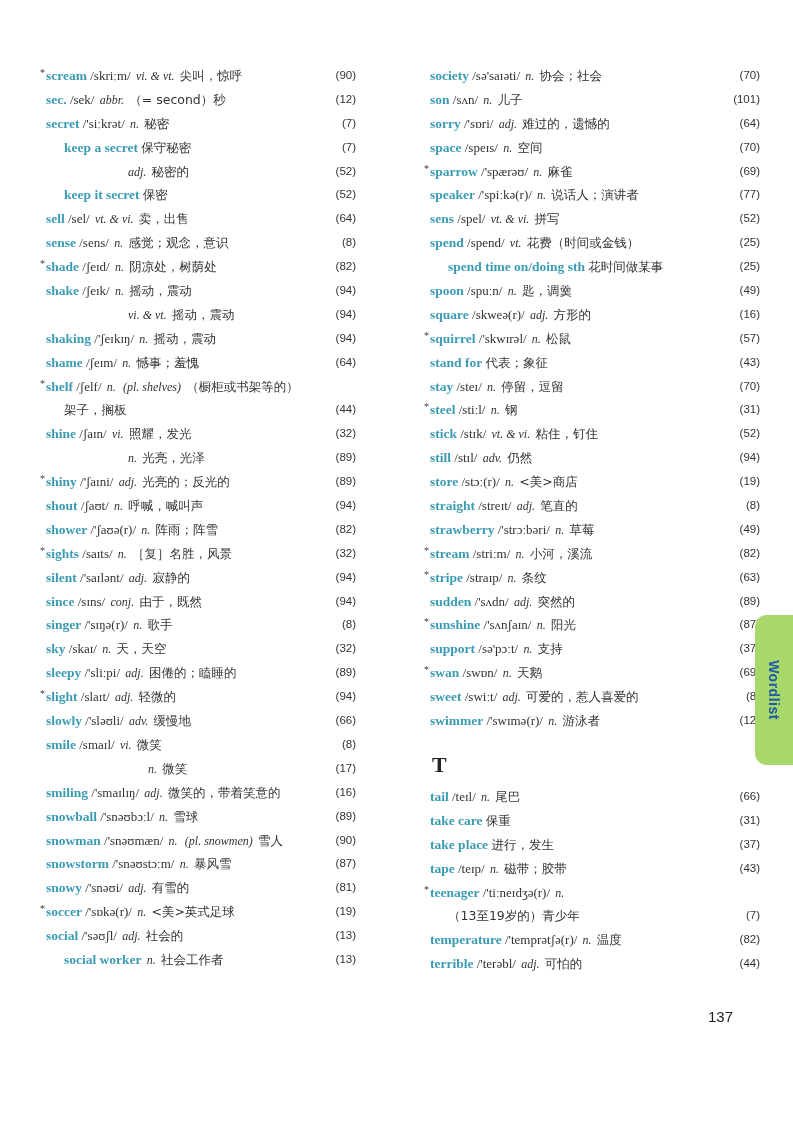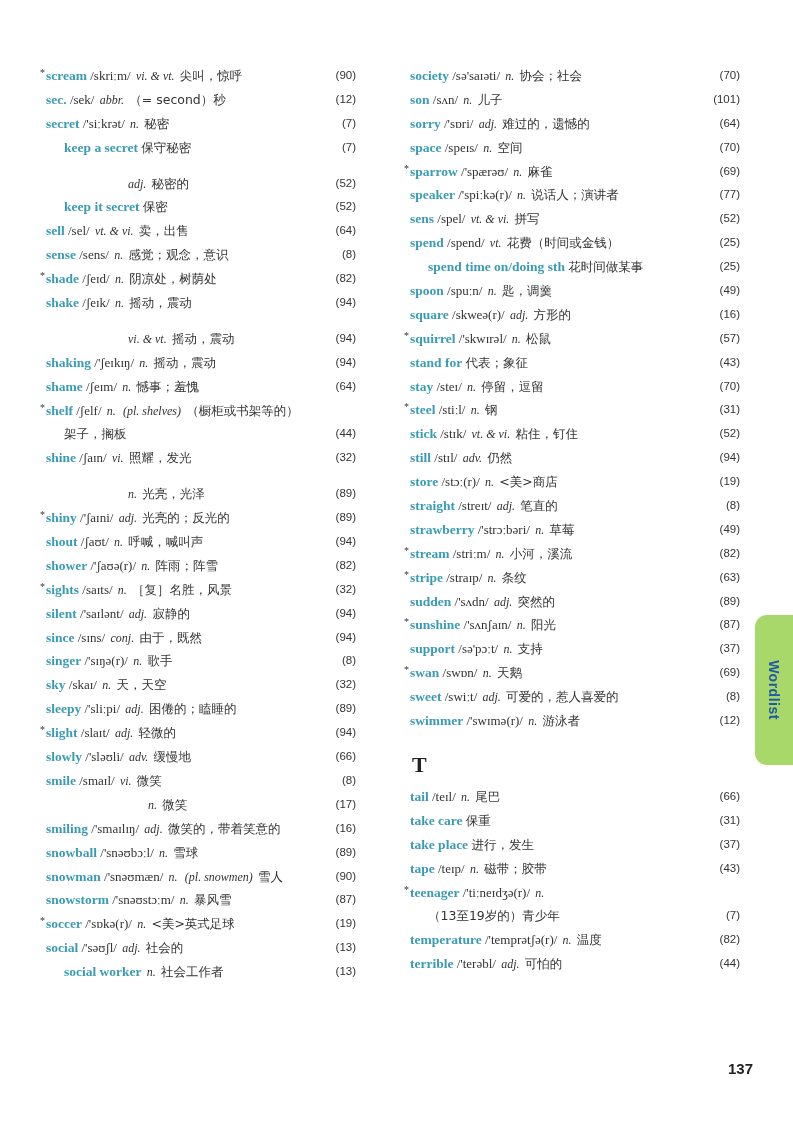--- a/index.html
+++ b/index.html
@@ -1,34 +1,34 @@
 <!DOCTYPE html>
 <html><head>
   <meta charset="utf-8">
   <style>
     * { margin: 0; padding: 0; box-sizing: border-box; }
     html, body { width: 793px; height: 1122px; background: #ffffff; overflow: hidden; }
     body { position: relative; font-family: "Liberation Serif", "DejaVu Serif", serif; color: #2b2b2b; }
     .col { position: absolute; top: 64px; }
     .col-left { left: 46px; width: 310px; }
-    .col-right { left: 410px; width: 330px; }
+    .col-right { left: 430px; width: 330px; }
     .entry { position: relative; height: 23.9px; line-height: 23.9px; font-size: 13px; white-space: nowrap; }
     .entry .num { position: absolute; right: 0; top: 0; font-family: "Liberation Sans", "DejaVu Sans", sans-serif; font-size: 11.5px; color: #333; }
     .entry .star { position: absolute; left: -6px; top: -3px; font-size: 10px; color: #333; }
     .hw { color: #3a9bb5; font-weight: bold; font-size: 13.5px; }
     .ph { color: #333; font-size: 13px; }
     .pos { font-style: italic; font-size: 12px; color: #333; margin: 0 2px; }
     .zh { color: #333; font-size: 12.5px; font-family: "DejaVu Sans", sans-serif; }
     .in1 { padding-left: 18px; }
-    .in2 { padding-left: 80px; margin-top: 12px; }
+    .in2 { padding-left: 80px; }
     .in3 { padding-left: 100px; }
     .section-letter { height: 52px; line-height: 64px; font-size: 22px; font-weight: bold; color: #222; padding-left: 2px; }
     .tab { position: absolute; left: 755px; top: 615px; width: 38px; height: 150px; background: #a8d86a; border-radius: 12px 0 0 12px; display: flex; align-items: center; justify-content: center; }
     .tab span { transform: rotate(90deg); color: #1f5aa6; font-family: "Liberation Sans", "DejaVu Sans", sans-serif; font-weight: bold; font-size: 14px; letter-spacing: 0.5px; white-space: nowrap; }
-    .pageno { position: absolute; left: 708px; top: 1060px; font-family: "Liberation Sans", "DejaVu Sans", sans-serif; font-weight: bold; font-size: 15px; color: #222; margin-left: 20px; }
+    .pageno { position: absolute; left: 708px; top: 1008px; font-family: "Liberation Sans", "DejaVu Sans", sans-serif; font-weight: normal; font-size: 15px; color: #222; }
   </style>
 </head>
 <body>
 
 <div class="col col-left" id="left-col">
     <div class="entry"><span class="star">*</span><span class="hw">scream</span> <span class="ph">/skriːm/</span> <span class="pos">vi. &amp; vt.</span> <span class="zh">尖叫，惊呼</span> <span class="num">(90)</span></div>
     <div class="entry"><span class="hw">sec.</span> <span class="ph">/sek/</span> <span class="pos">abbr.</span> <span class="zh">（= second）秒</span> <span class="num">(12)</span></div>
     <div class="entry"><span class="hw">secret</span> <span class="ph">/'siːkrət/</span> <span class="pos">n.</span> <span class="zh">秘密</span> <span class="num">(7)</span></div>
     <div class="entry in1"><span class="hw">keep a secret</span> <span class="zh">保守秘密</span> <span class="num">(7)</span></div>
     <div class="entry in2"><span class="pos">adj.</span> <span class="zh">秘密的</span> <span class="num">(52)</span></div>
@@ -54,20 +54,21 @@
     <div class="entry"><span class="hw">sky</span> <span class="ph">/skaɪ/</span> <span class="pos">n.</span> <span class="zh">天，天空</span> <span class="num">(32)</span></div>
     <div class="entry"><span class="hw">sleepy</span> <span class="ph">/'sliːpi/</span> <span class="pos">adj.</span> <span class="zh">困倦的；瞌睡的</span> <span class="num">(89)</span></div>
     <div class="entry"><span class="star">*</span><span class="hw">slight</span> <span class="ph">/slaɪt/</span> <span class="pos">adj.</span> <span class="zh">轻微的</span> <span class="num">(94)</span></div>
     <div class="entry"><span class="hw">slowly</span> <span class="ph">/'sləʊli/</span> <span class="pos">adv.</span> <span class="zh">缓慢地</span> <span class="num">(66)</span></div>
     <div class="entry"><span class="hw">smile</span> <span class="ph">/smaɪl/</span> <span class="pos">vi.</span> <span class="zh">微笑</span> <span class="num">(8)</span></div>
     <div class="entry in3"><span class="pos">n.</span> <span class="zh">微笑</span> <span class="num">(17)</span></div>
     <div class="entry"><span class="hw">smiling</span> <span class="ph">/'smaɪlɪŋ/</span> <span class="pos">adj.</span> <span class="zh">微笑的，带着笑意的</span> <span class="num">(16)</span></div>
     <div class="entry"><span class="hw">snowball</span> <span class="ph">/'snəʊbɔːl/</span> <span class="pos">n.</span> <span class="zh">雪球</span> <span class="num">(89)</span></div>
     <div class="entry"><span class="hw">snowman</span> <span class="ph">/'snəʊmæn/</span> <span class="pos">n.</span> <span class="pos">(pl. snowmen)</span> <span class="zh">雪人</span> <span class="num">(90)</span></div>
     <div class="entry"><span class="hw">snowstorm</span> <span class="ph">/'snəʊstɔːm/</span> <span class="pos">n.</span> <span class="zh">暴风雪</span> <span class="num">(87)</span></div>
+    <div class="entry"><span class="hw">snowy</span> <span class="ph">/'snəʊi/</span> <span class="pos">adj.</span> <span class="zh">有雪的</span> <span class="num">(81)</span></div>
     <div class="entry"><span class="star">*</span><span class="hw">soccer</span> <span class="ph">/'sɒkə(r)/</span> <span class="pos">n.</span> <span class="zh">&lt;美&gt;英式足球</span> <span class="num">(19)</span></div>
     <div class="entry"><span class="hw">social</span> <span class="ph">/'səʊʃl/</span> <span class="pos">adj.</span> <span class="zh">社会的</span> <span class="num">(13)</span></div>
     <div class="entry in1"><span class="hw">social worker</span> <span class="pos">n.</span> <span class="zh">社会工作者</span> <span class="num">(13)</span></div>
   </div>
 <div class="col col-right" id="right-col">
     <div class="entry"><span class="hw">society</span> <span class="ph">/sə'saɪəti/</span> <span class="pos">n.</span> <span class="zh">协会；社会</span> <span class="num">(70)</span></div>
     <div class="entry"><span class="hw">son</span> <span class="ph">/sʌn/</span> <span class="pos">n.</span> <span class="zh">儿子</span> <span class="num">(101)</span></div>
     <div class="entry"><span class="hw">sorry</span> <span class="ph">/'sɒri/</span> <span class="pos">adj.</span> <span class="zh">难过的，遗憾的</span> <span class="num">(64)</span></div>
     <div class="entry"><span class="hw">space</span> <span class="ph">/speɪs/</span> <span class="pos">n.</span> <span class="zh">空间</span> <span class="num">(70)</span></div>
     <div class="entry"><span class="star">*</span><span class="hw">sparrow</span> <span class="ph">/'spærəʊ/</span> <span class="pos">n.</span> <span class="zh">麻雀</span> <span class="num">(69)</span></div>

